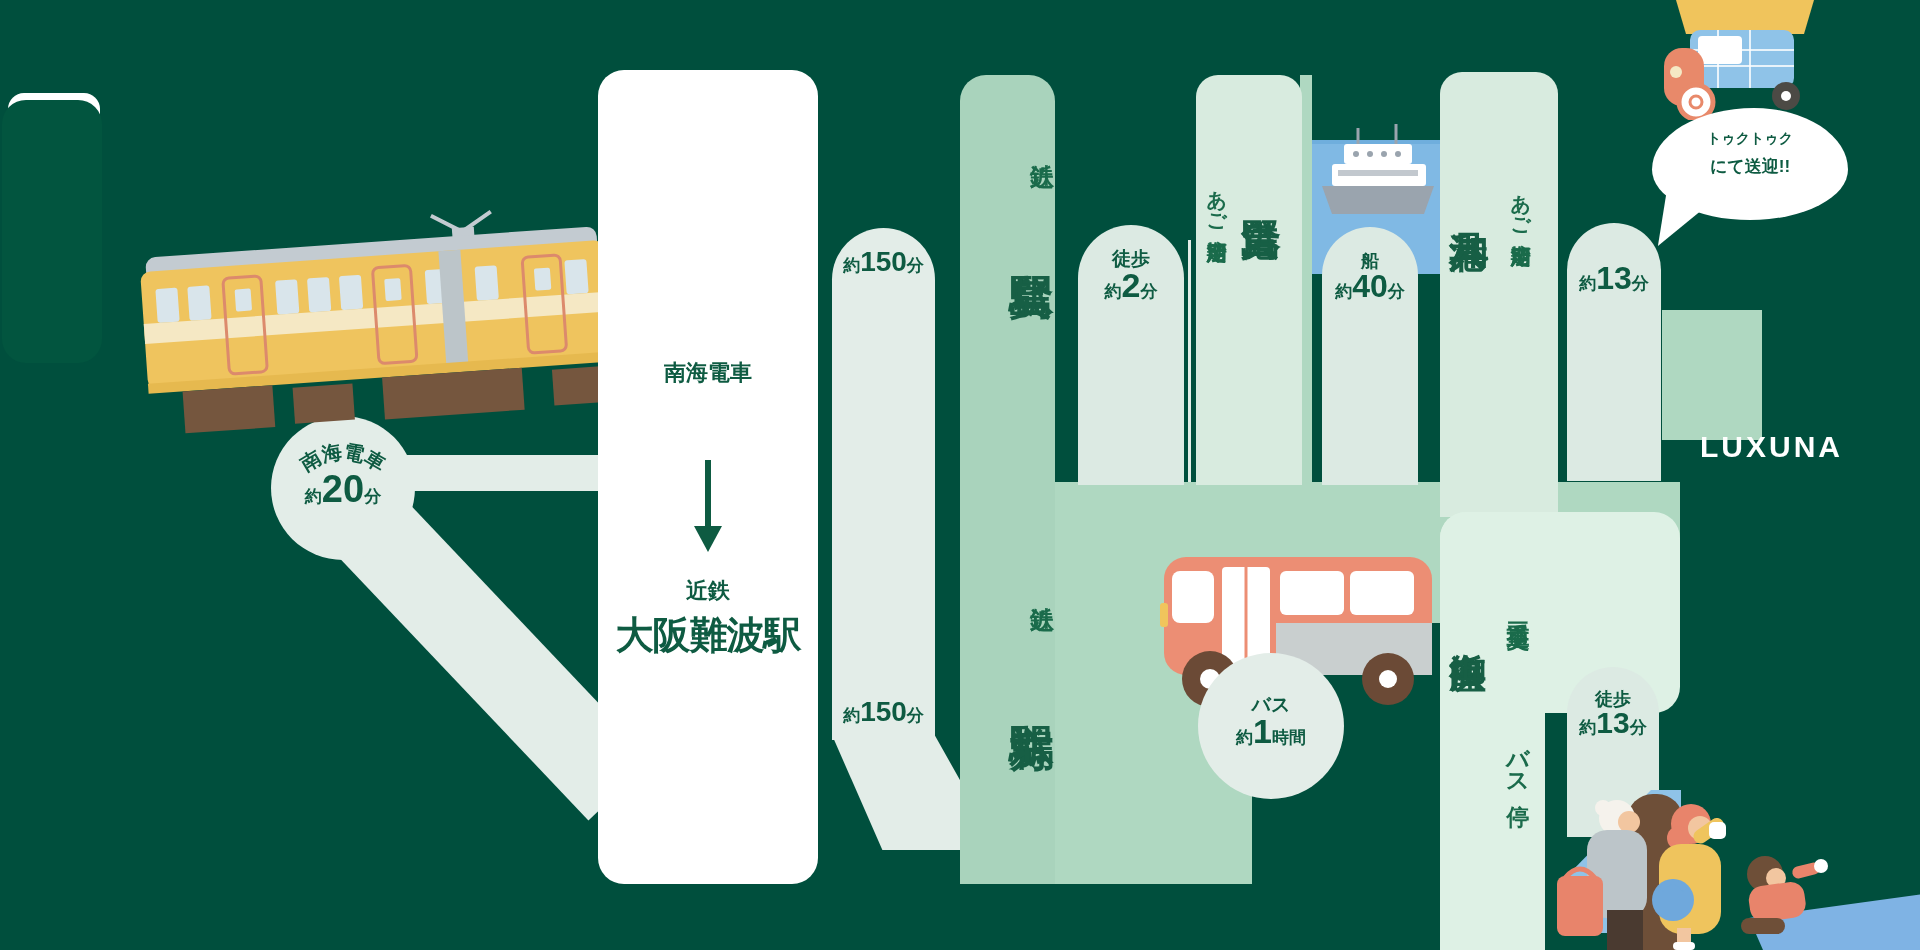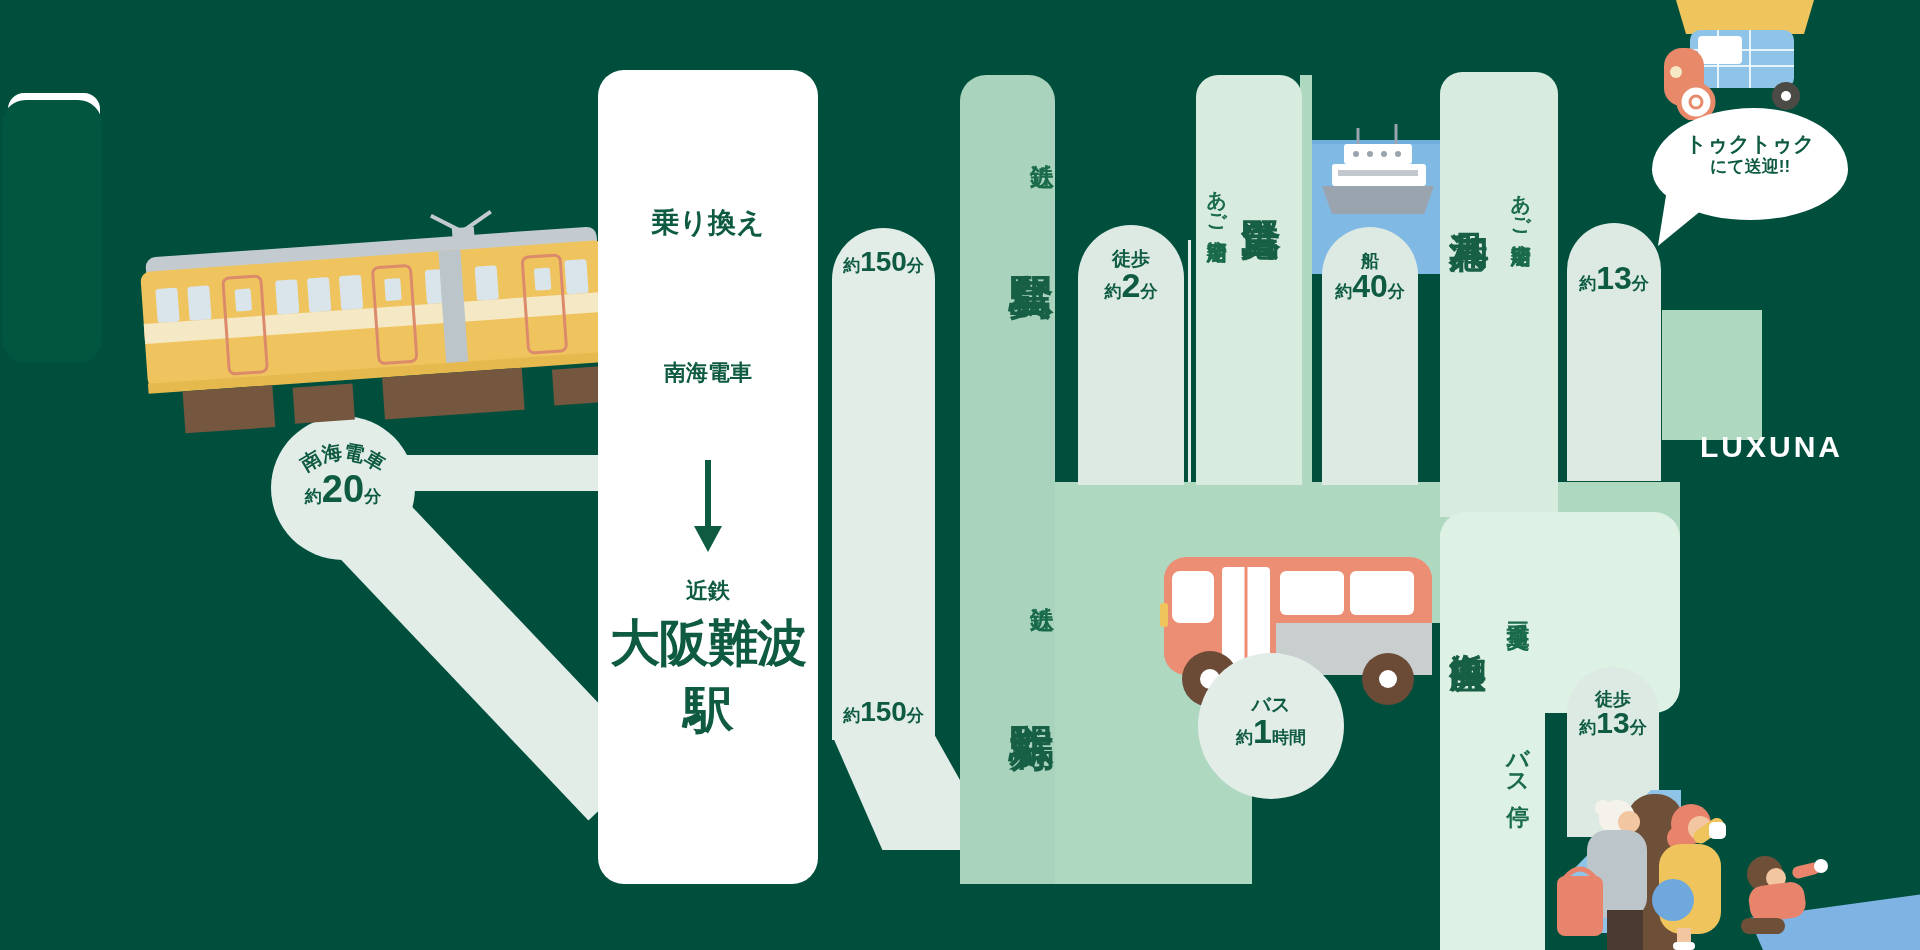--- a/index.html
+++ b/index.html
@@ -87,28 +87,27 @@
     <rect x="399" y="68" width="16" height="22" rx="2" fill="#D9E5EB"></rect>
     <rect x="305" y="44" width="22" height="118" fill="#BCC5C9"></rect>
     <rect x="6" y="156" width="464" height="10" fill="#E6B94F"></rect>
     <rect x="40" y="166" width="90" height="42" fill="#75563E"></rect>
     <rect x="150" y="170" width="60" height="36" fill="#75563E"></rect>
     <rect x="240" y="166" width="140" height="42" fill="#75563E"></rect>
     <rect x="410" y="170" width="58" height="36" fill="#75563E"></rect>
   </svg>
 
   <div class="abs panel" style="left:598px;top:70px;width:220px;height:814px;border-radius:26px;"></div>
-  <div class="abs center ink" style="left:598px;top:204px;width:220px;font-size:28px;font-weight:800;">乗り換え</div>
   <div class="abs center ink" style="left:598px;top:358px;width:220px;font-size:22px;font-weight:800;">南海電車</div>
   <svg class="abs" style="left:688px;top:458px;" width="40" height="96" viewBox="0 0 40 96">
     <line x1="20" y1="2" x2="20" y2="70" stroke="#0E5B42" stroke-width="6"></line>
     <polygon points="6,68 34,68 20,94" fill="#0E5B42"></polygon>
   </svg>
   <div class="abs center ink" style="left:598px;top:576px;width:220px;font-size:22px;font-weight:800;">近鉄</div>
-  <div class="abs center ink" style="left:598px;top:610px;width:220px;font-size:50px;font-weight:800;letter-spacing:-1px;">大阪難波駅</div>
+  <div class="abs center ink" style="left:598px;top:610px;width:220px;font-size:38px;font-weight:800;letter-spacing:-1px;">大阪難波駅</div>
 
   <div class="abs greencol" style="left:960px;top:75px;width:95px;height:809px;border-radius:26px 26px 0 0;"></div>
   <div class="abs center vtext smallline" style="left:960px;top:145px;width:95px;font-size:24px;">近鉄</div>
   <div class="abs center vtext bigstation" style="left:960px;top:240px;width:95px;font-size:44px;">賢島駅</div>
   <div class="abs center vtext smallline" style="left:960px;top:588px;width:95px;font-size:24px;">近鉄</div>
   <div class="abs center vtext bigstation" style="left:960px;top:690px;width:95px;font-size:44px;">鵜方駅</div>
 
   <div class="abs pill" style="left:1078px;top:225px;width:106px;height:260px;border-radius:53px 53px 0 0;"></div>
   <div class="abs mode" style="left:1078px;top:246px;width:106px;font-size:19px;">徒歩</div>
   <div class="abs time" style="left:1078px;top:268px;width:106px;">
@@ -166,21 +165,21 @@
     <rect x="2" y="48" width="40" height="58" rx="18" fill="#E8896A"></rect>
     <circle cx="14" cy="72" r="6" fill="#F5E8C4"></circle>
     <circle cx="34" cy="102" r="17" fill="#FFFFFF" stroke="#E8896A" stroke-width="5"></circle>
     <circle cx="34" cy="102" r="6" fill="none" stroke="#E8896A" stroke-width="3"></circle>
     <circle cx="124" cy="96" r="14" fill="#4C4A45"></circle>
     <circle cx="124" cy="96" r="5" fill="#FFFFFF"></circle>
   </svg>
 
   <div class="abs panel" style="left:1652px;top:108px;width:196px;height:112px;border-radius:52% 48% 50% 50% / 55% 55% 45% 45%;"></div>
   <div class="abs panel" style="left:1656px;top:192px;width:48px;height:54px;clip-path:polygon(4% 100%,22% 0%,100% 30%);background:#FFFFFF;"></div>
-  <div class="abs center ink" style="left:1652px;top:130px;width:196px;font-size:21px;font-weight:800;">トゥクトゥク</div>
+  <div class="abs center ink" style="left:1652px;top:130px;width:196px;font-size:14px;font-weight:800;">トゥクトゥク</div>
   <div class="abs center ink" style="left:1652px;top:155px;width:196px;font-size:17px;font-weight:700;">にて送迎!!</div>
 
   <div class="abs lux" style="left:1700px;top:430px;font-size:30px;">LUXUNA</div>
 
   <div class="abs" style="left:1440px;top:512px;width:240px;height:201px;border-radius:26px;background:#DEF1E5;"></div>
   <div class="abs" style="left:1440px;top:512px;width:105px;height:438px;border-radius:26px 0 0 0;background:#DEF1E5;"></div>
   <div class="abs vtext bigstation" style="left:1448px;top:624px;font-size:37px;">御座白浜</div>
   <div class="abs vtext smallline" style="left:1506px;top:604px;font-size:23px;">三重交通</div>
   <div class="abs vtext smallline" style="left:1506px;top:732px;font-size:23px;">バス停</div>
 

